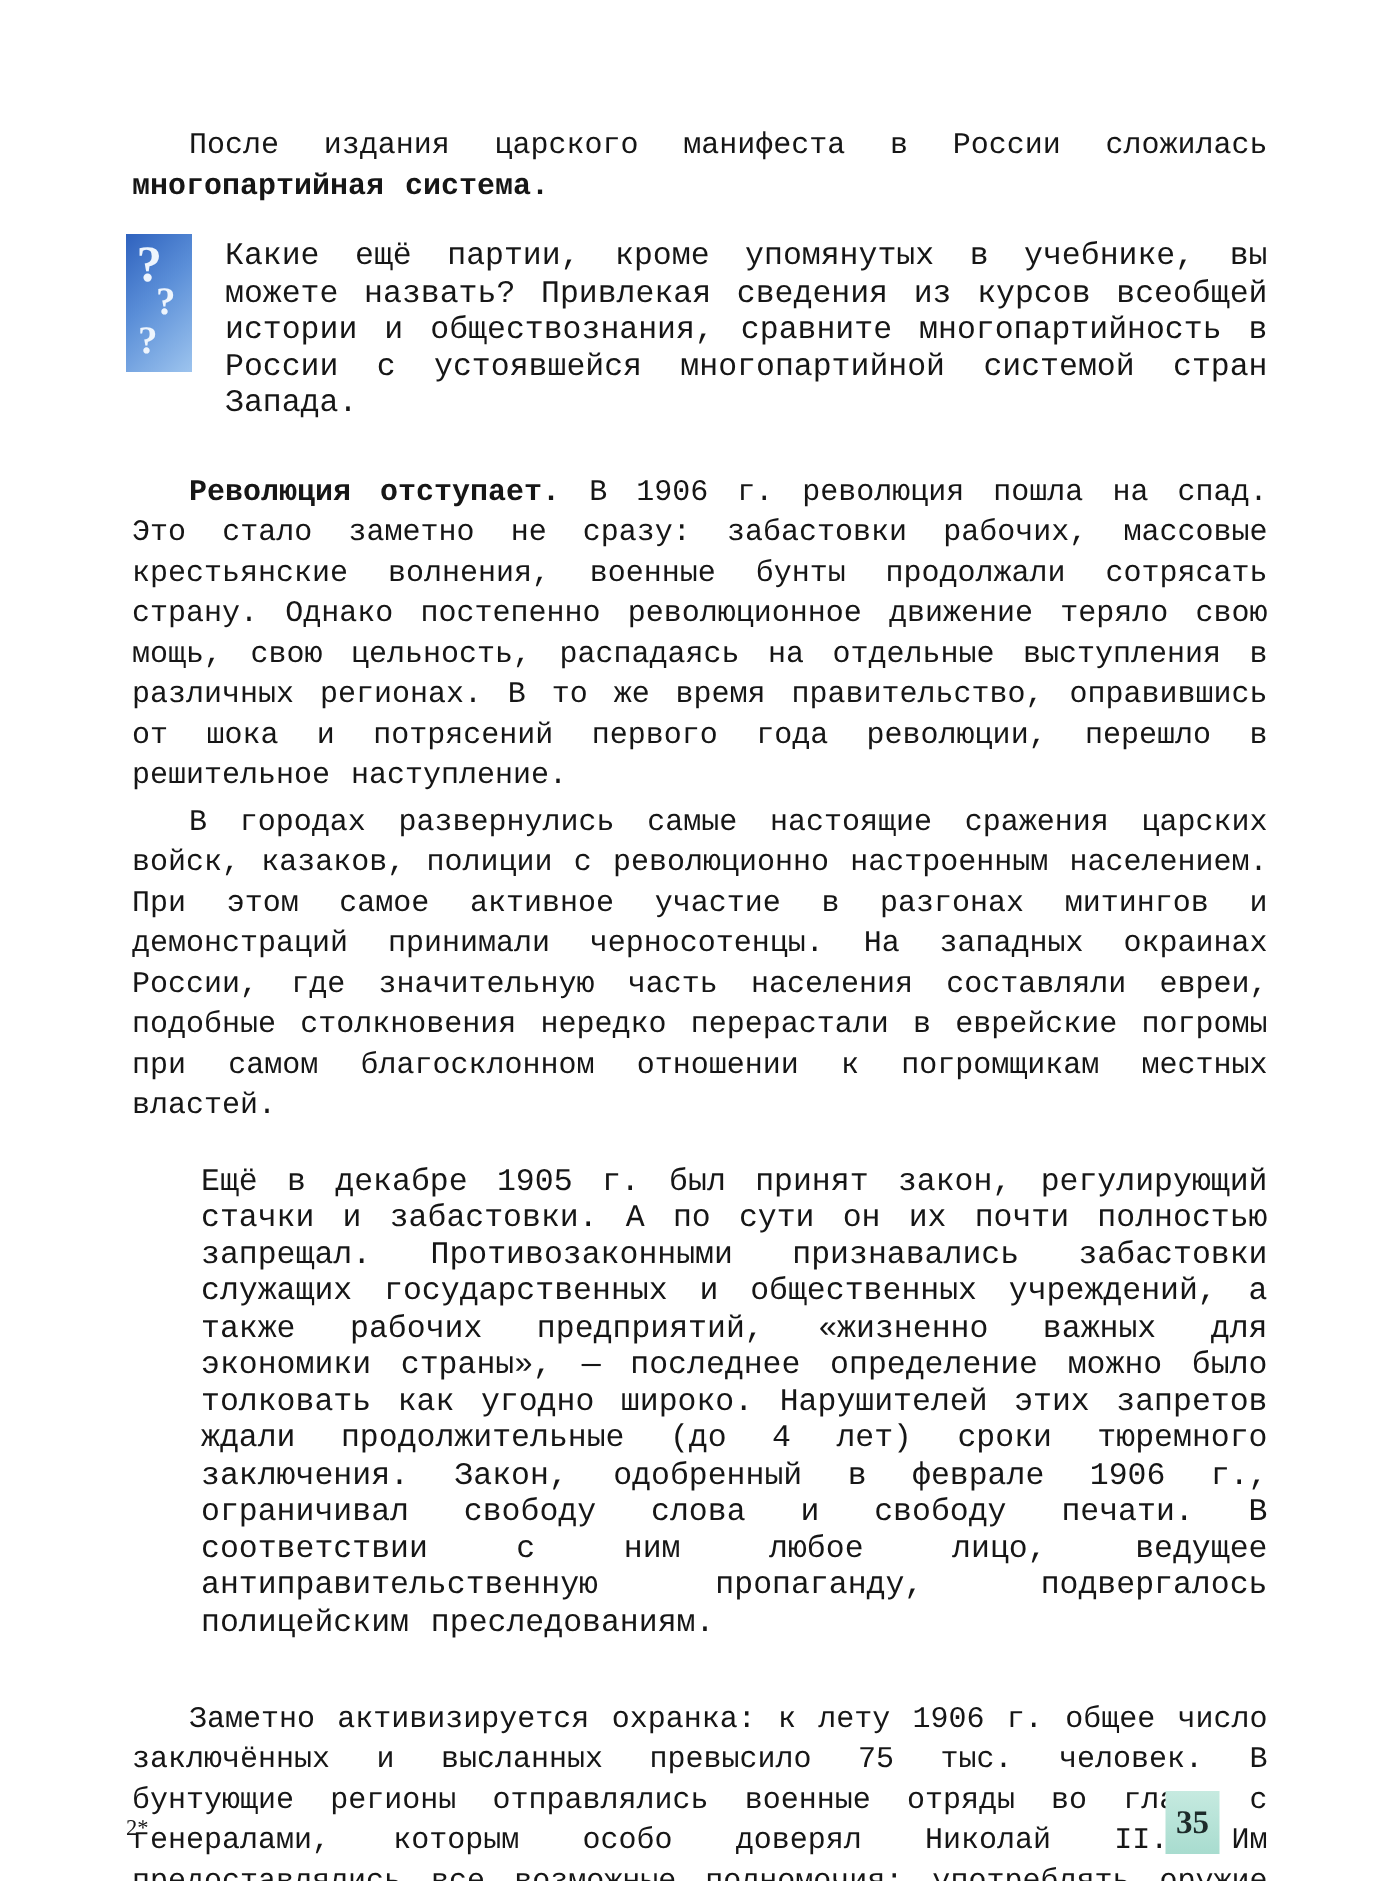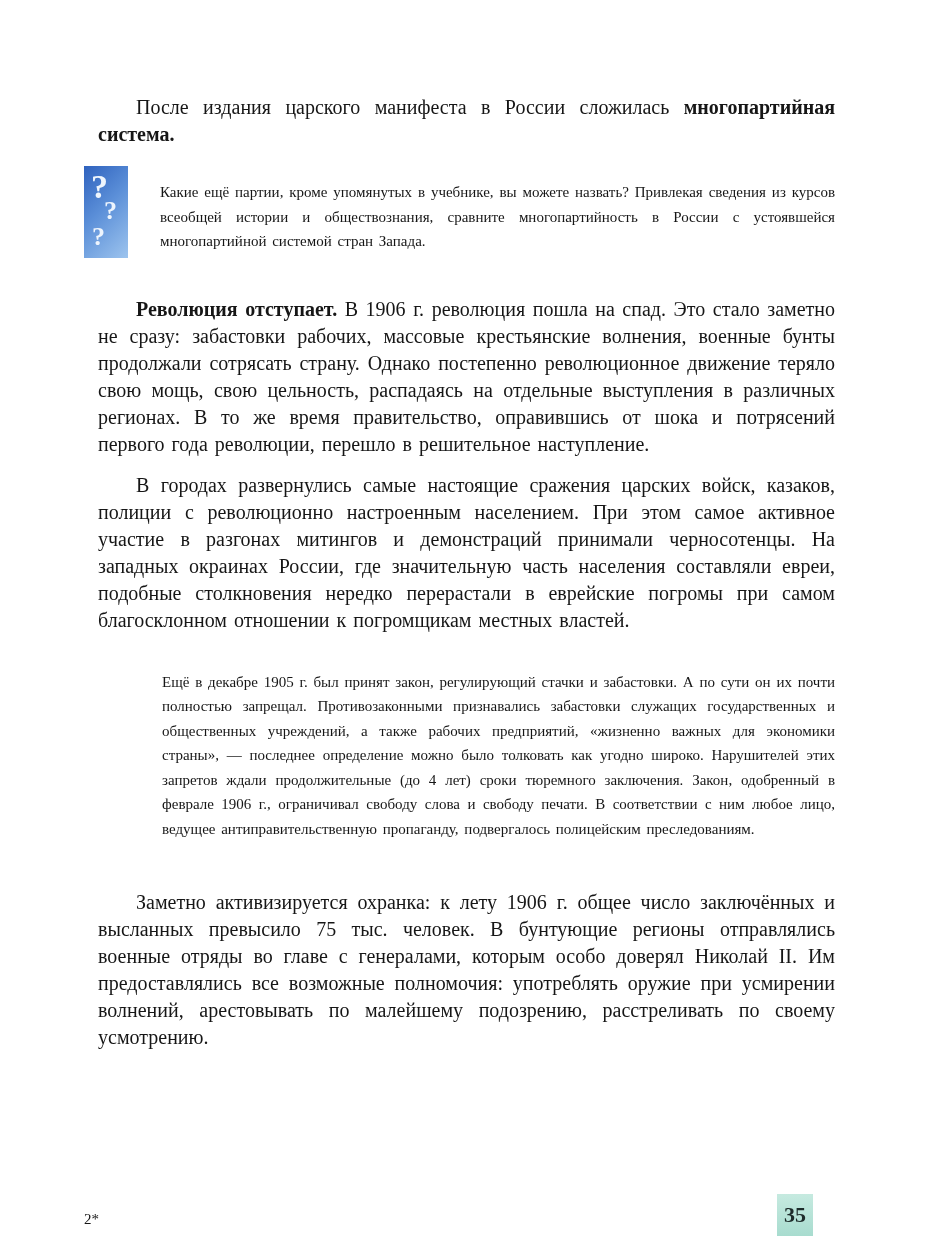--- a/index.html
+++ b/index.html
@@ -12,25 +12,26 @@
   }
   .page {
     position: relative;
     width: 933px;
     height: 1254px;
     box-sizing: border-box;
     padding: 80px 84px 0 84px;
     overflow: hidden;
   }
   p {
-    margin: 14px;
+    margin: 4px;
     text-align: justify;
     font-size: 20px;
     line-height: 27px;
     word-spacing: 2px;
+    font-family: Liberation Mono, monospace;
   }
   .indent { text-indent: 38px; }
   b { font-weight: bold; }
 
   .question-block {
     display: flex;
     gap: 18px;
     margin: 18px 0 28px 0;
     align-items: flex-start;
   }
@@ -44,28 +45,28 @@
     position: absolute;
     color: #eef5fd;
     font-weight: bold;
     line-height: 1;
   }
   .q1 { top: 4px;  left: 7px;  font-size: 34px; }
   .q2 { top: 32px; left: 20px; font-size: 26px; color: #cfe2f6; }
   .q3 { top: 58px; left: 8px;  font-size: 26px; color: #dbeafa; }
 
   .small-text {
-    font-size: 15px;
+    font-size: 21px;
     line-height: 24.5px;
     word-spacing: 2px;
   }
 
   .law-block {
     display: flex;
-    gap: 34px;
+    gap: 16px;
     margin: 22px 0 34px 0;
     align-items: flex-start;
   }
   .law-stripe {
     flex: 0 0 30px;
     background: linear-gradient(to bottom,
       #8abced 0%, #4f86ce 14%, #9cc8f2 30%, #5a8fd6 48%,
       #a6cef4 64%, #5a8fd6 82%, #8abced 100%);
   }
 

